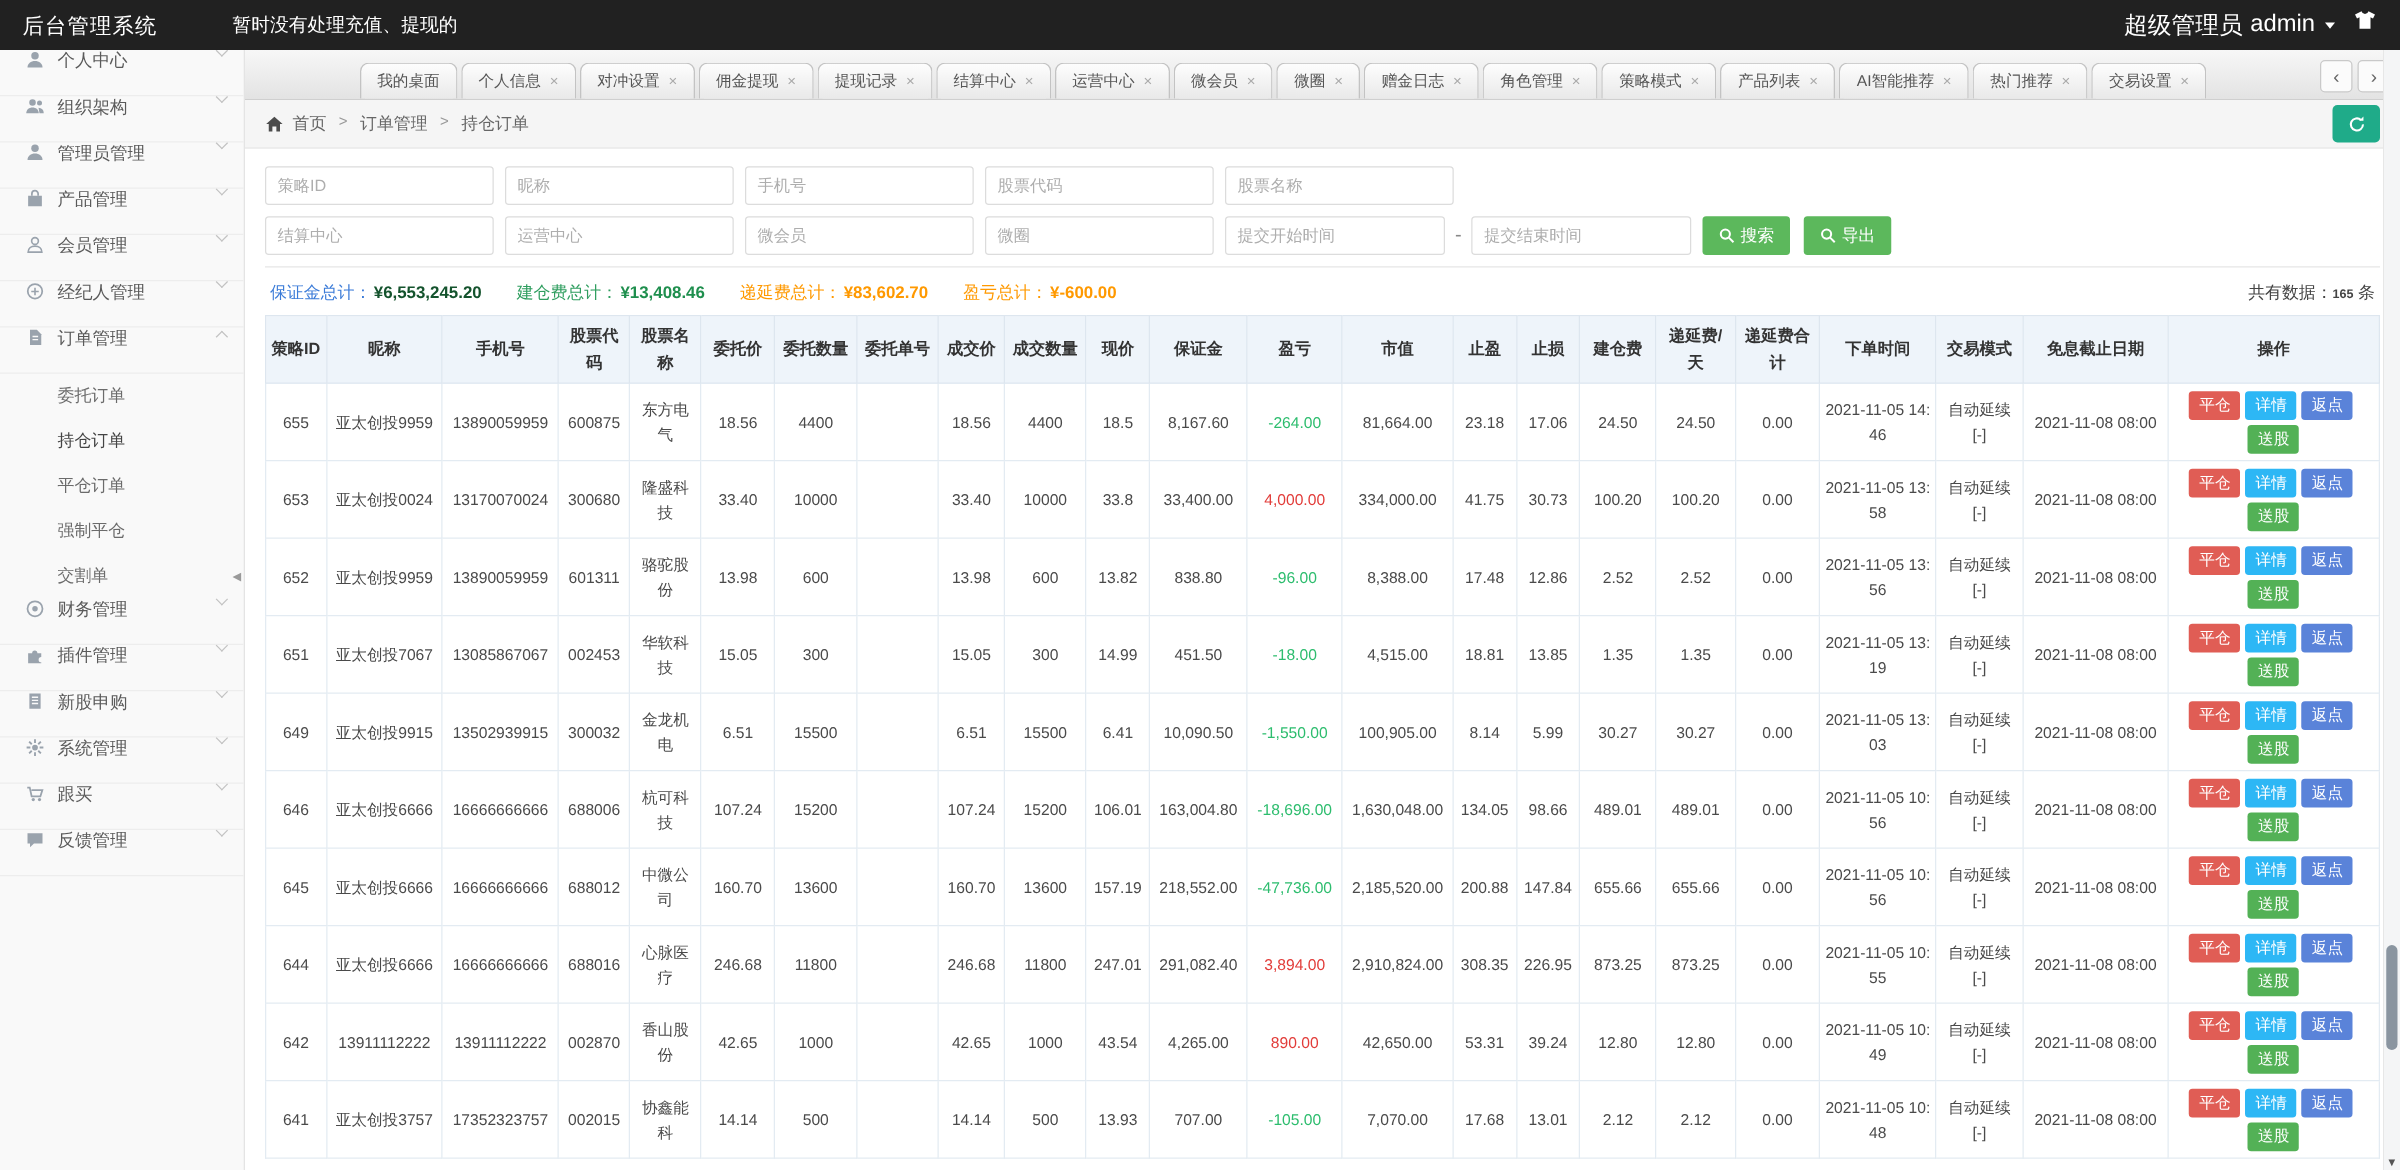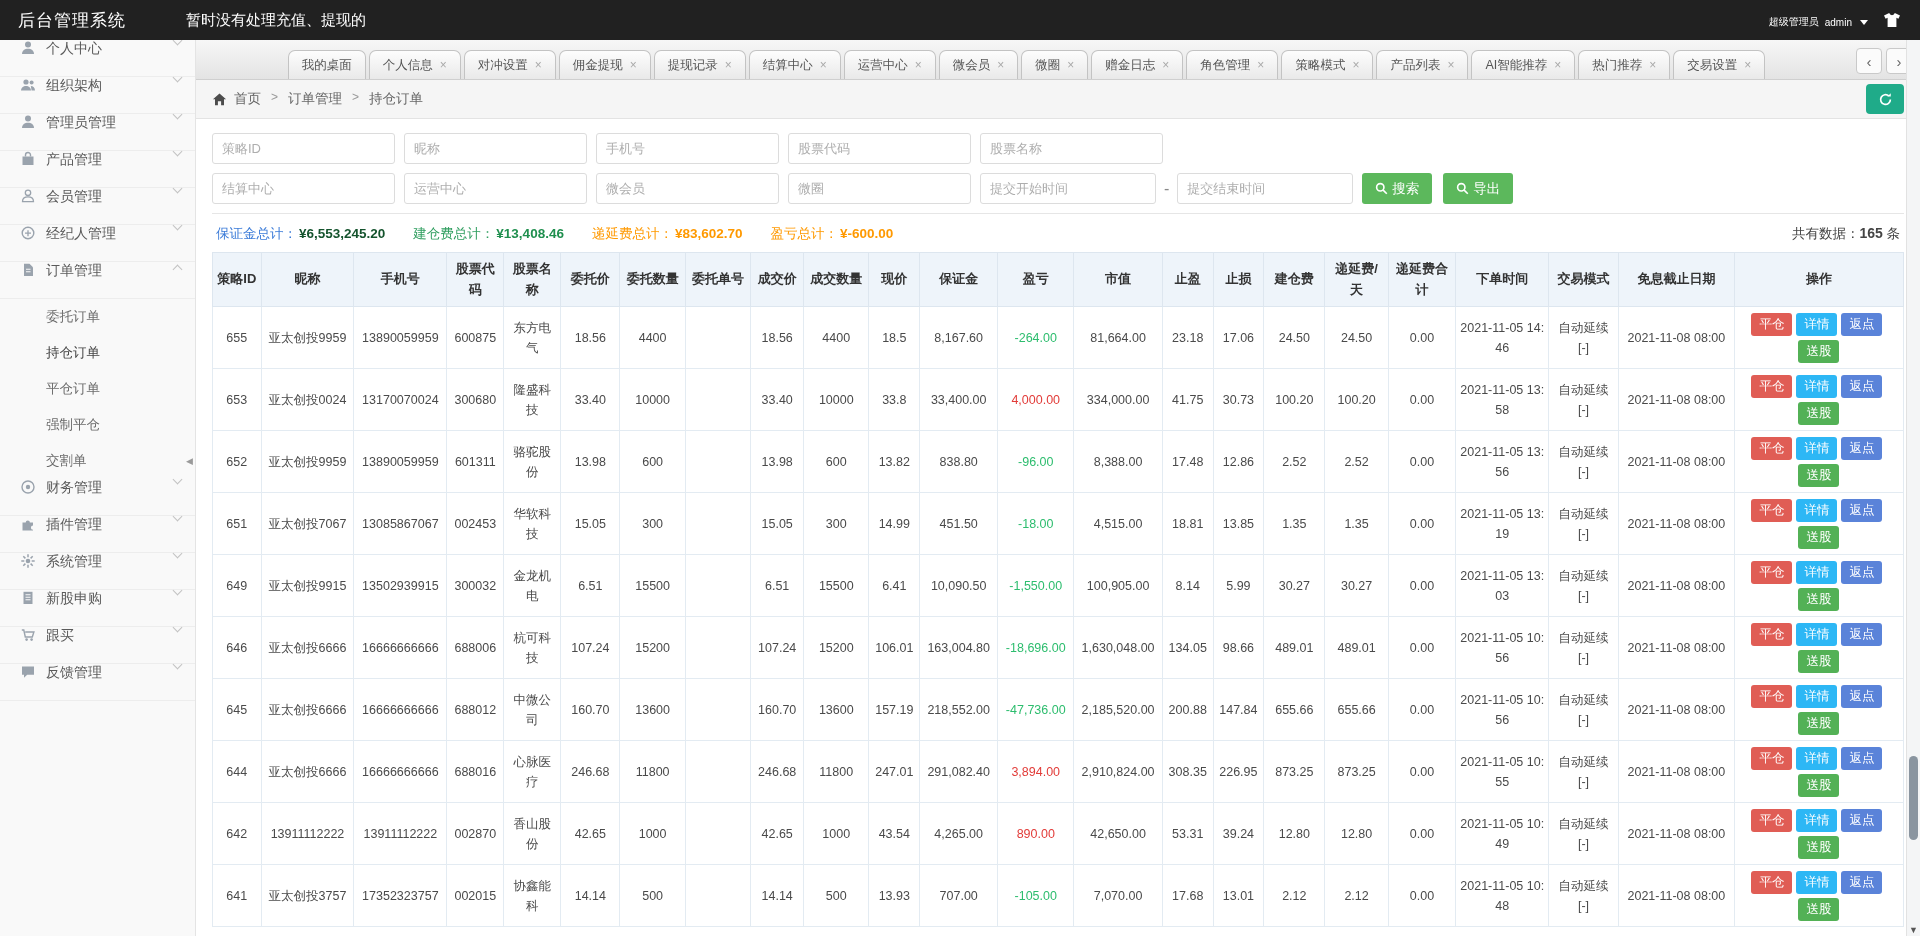--- a/index.html
+++ b/index.html
@@ -3,21 +3,21 @@
 <meta charset="utf-8">
 <style>
   * { margin:0; padding:0; box-sizing:border-box; }
   html,body { width:1920px; height:936px; overflow:hidden;
     font-family:"Liberation Sans","DejaVu Sans",sans-serif; background:#fff; }
   
   .topbar { position:relative; height:40px; background:#212121; color:#fff;
     display:flex; align-items:center; padding:0 18px; z-index:30; }
   .topbar .brand { font-size:17px; font-weight:normal; letter-spacing:1px; }
   .topbar .notice { font-size:15px; margin-left:60px; }
-  .topbar .right { margin-left:auto; display:flex; align-items:flex-end; gap:14px; font-size:10px; }
+  .topbar .right { margin-left:auto; display:flex; align-items:flex-start; gap:14px; font-size:19px; }
   .topbar .userwrap { display:flex; align-items:center; gap:6px; cursor:pointer; }
   .caret { width:0; height:0; border-left:4px solid transparent; border-right:4px solid transparent; border-top:5px solid #fff; display:inline-block; margin-left:2px; }
   .tshirt { width:20px; height:18px; }
   
   .main { display:flex; height:896px; }
   .sidebar { width:196px; background:#f9f9f9; border-right:1px solid #e4e4e4; overflow:hidden; position:relative; }
   .side-item { height:37px; display:flex; align-items:flex-start; padding:0 14px 0 20px;
     border-bottom:1px solid #ededed; color:#5a5a5a; font-size:14px; cursor:pointer; }
   .side-item .sicon { width:16px; height:16px; margin-right:10px; fill:#9aa3ad; flex:none; }
   .side-item .lbl { flex:1; }
@@ -55,21 +55,21 @@
   .btn-green { height:31px; background:#5cb85c; border:none; border-radius:3px; color:#fff;
     font-size:13.5px; padding:0 13px; display:flex; align-items:center; gap:4px; cursor:pointer;
     font-family:"Liberation Sans","DejaVu Sans",sans-serif; }
   .btn-green + .btn-green { margin-left:2px; }
   
   .summary { border-top:1px solid #e6e6e6; display:flex; align-items:center;
     padding:11px 4px 9px 4px; font-size:13.5px; margin-top:4px; }
   .sum-item { margin-right:28px; }
   .sum-item .v { font-weight:bold; margin-left:2px; }
   .sum-count { margin-left:auto; color:#444; }
-  .sum-count b { font-size:14px;margin-top:20px; }
+  .sum-count b { font-size:10px;margin-top:20px; }
   
   table { width:100%; border-collapse:collapse; table-layout:fixed; }
   th { background:#eef4fa; border:1px solid #dde6ef; font-size:13px; color:#333; font-weight:bold;
     height:54px; padding:3px 4px; text-align:center; word-break:break-all; line-height:1.55; }
   td { border:1px solid #e3ebf2; font-size:12.5px; color:#4a4a4a; height:62px; padding:3px 4px;
     text-align:center; word-break:break-all; line-height:1.6; background:#fff; }
   td.neg { color:#2dbd6e; }
   td.pos { color:#e23c39; }
   .ops { display:flex; flex-wrap:wrap; justify-content:center; align-items:flex-end; gap:4px; padding:2px 6px; }
   .opbtn { border:none; border-radius:3px; color:#fff; font-size:12.5px; padding:4px 8px; cursor:pointer;
@@ -178,32 +178,32 @@
         </div>
         <div class="side-item">
           <svg class="sicon" viewBox="0 0 16 16">
             <path d="M2.5 6.5h3.2a2.1 2.1 0 1 1 4.2 0h3.1v3.1a2.1 2.1 0 1 0 0 4.2v.7H2.5z"></path>
           </svg>
           <span class="lbl">插件管理</span>
           <span class="chev "></span>
         </div>
         <div class="side-item">
           <svg class="sicon" viewBox="0 0 16 16">
+            <path d="M3.5 1.8h9V14h-9z"></path>
+            <path d="M5.5 4.8h5M5.5 7.3h5M5.5 9.8h5" stroke="#f9f9f9" stroke-width="1.1"></path>
+          </svg>
+          <span class="lbl">新股申购</span>
+          <span class="chev "></span>
+        </div>
+        <div class="side-item">
+          <svg class="sicon" viewBox="0 0 16 16">
             <circle cx="8" cy="8" r="2.3"></circle>
             <path d="M8 1.3v3M8 11.7v3M1.3 8h3M11.7 8h3M3.3 3.3l2.1 2.1M10.6 10.6l2.1 2.1M12.7 3.3l-2.1 2.1M5.4 10.6l-2.1 2.1" stroke="#9aa3ad" stroke-width="1.5"></path>
           </svg>
           <span class="lbl">系统管理</span>
-          <span class="chev "></span>
-        </div>
-        <div class="side-item">
-          <svg class="sicon" viewBox="0 0 16 16">
-            <path d="M3.5 1.8h9V14h-9z"></path>
-            <path d="M5.5 4.8h5M5.5 7.3h5M5.5 9.8h5" stroke="#f9f9f9" stroke-width="1.1"></path>
-          </svg>
-          <span class="lbl">新股申购</span>
           <span class="chev "></span>
         </div>
         <div class="side-item">
           <svg class="sicon" viewBox="0 0 16 16">
             <path d="M1.8 3h2l1.5 7h7l1.6-5H5.2" fill="none" stroke="#9aa3ad" stroke-width="1.4"></path>
             <circle cx="6.6" cy="12.6" r="1.3"></circle>
             <circle cx="11.6" cy="12.6" r="1.3"></circle>
           </svg>
           <span class="lbl">跟买</span>
           <span class="chev "></span>

